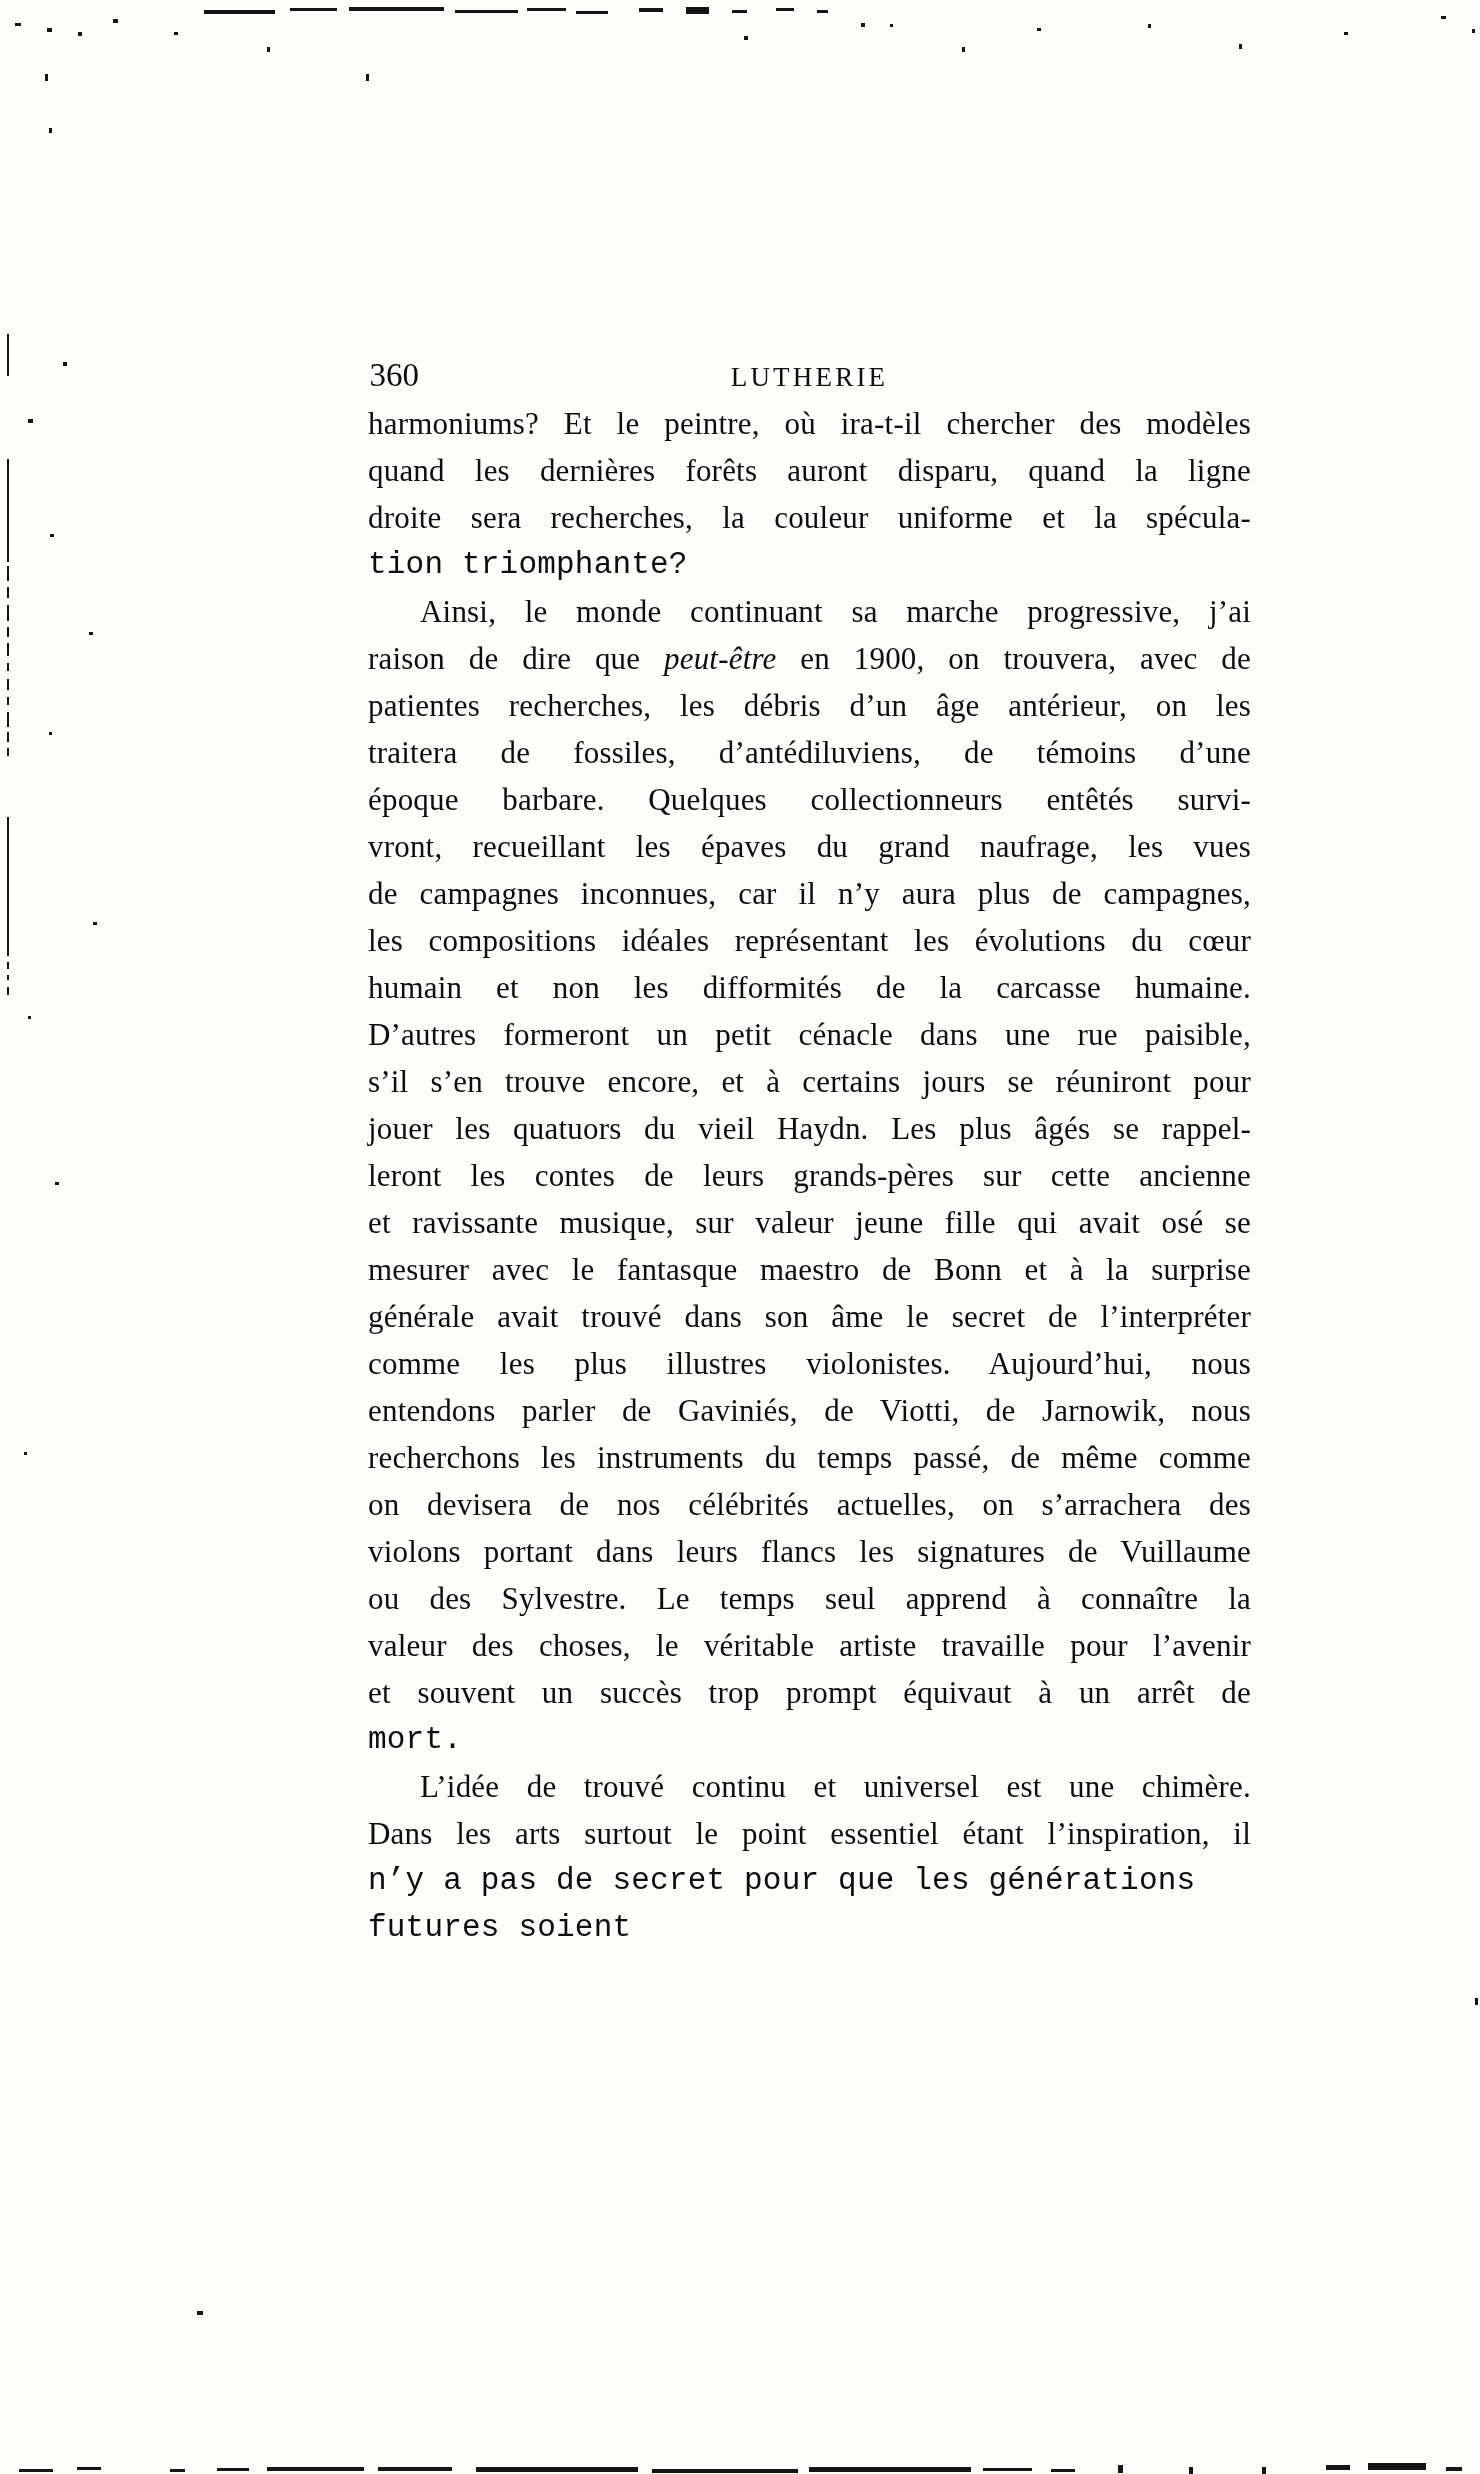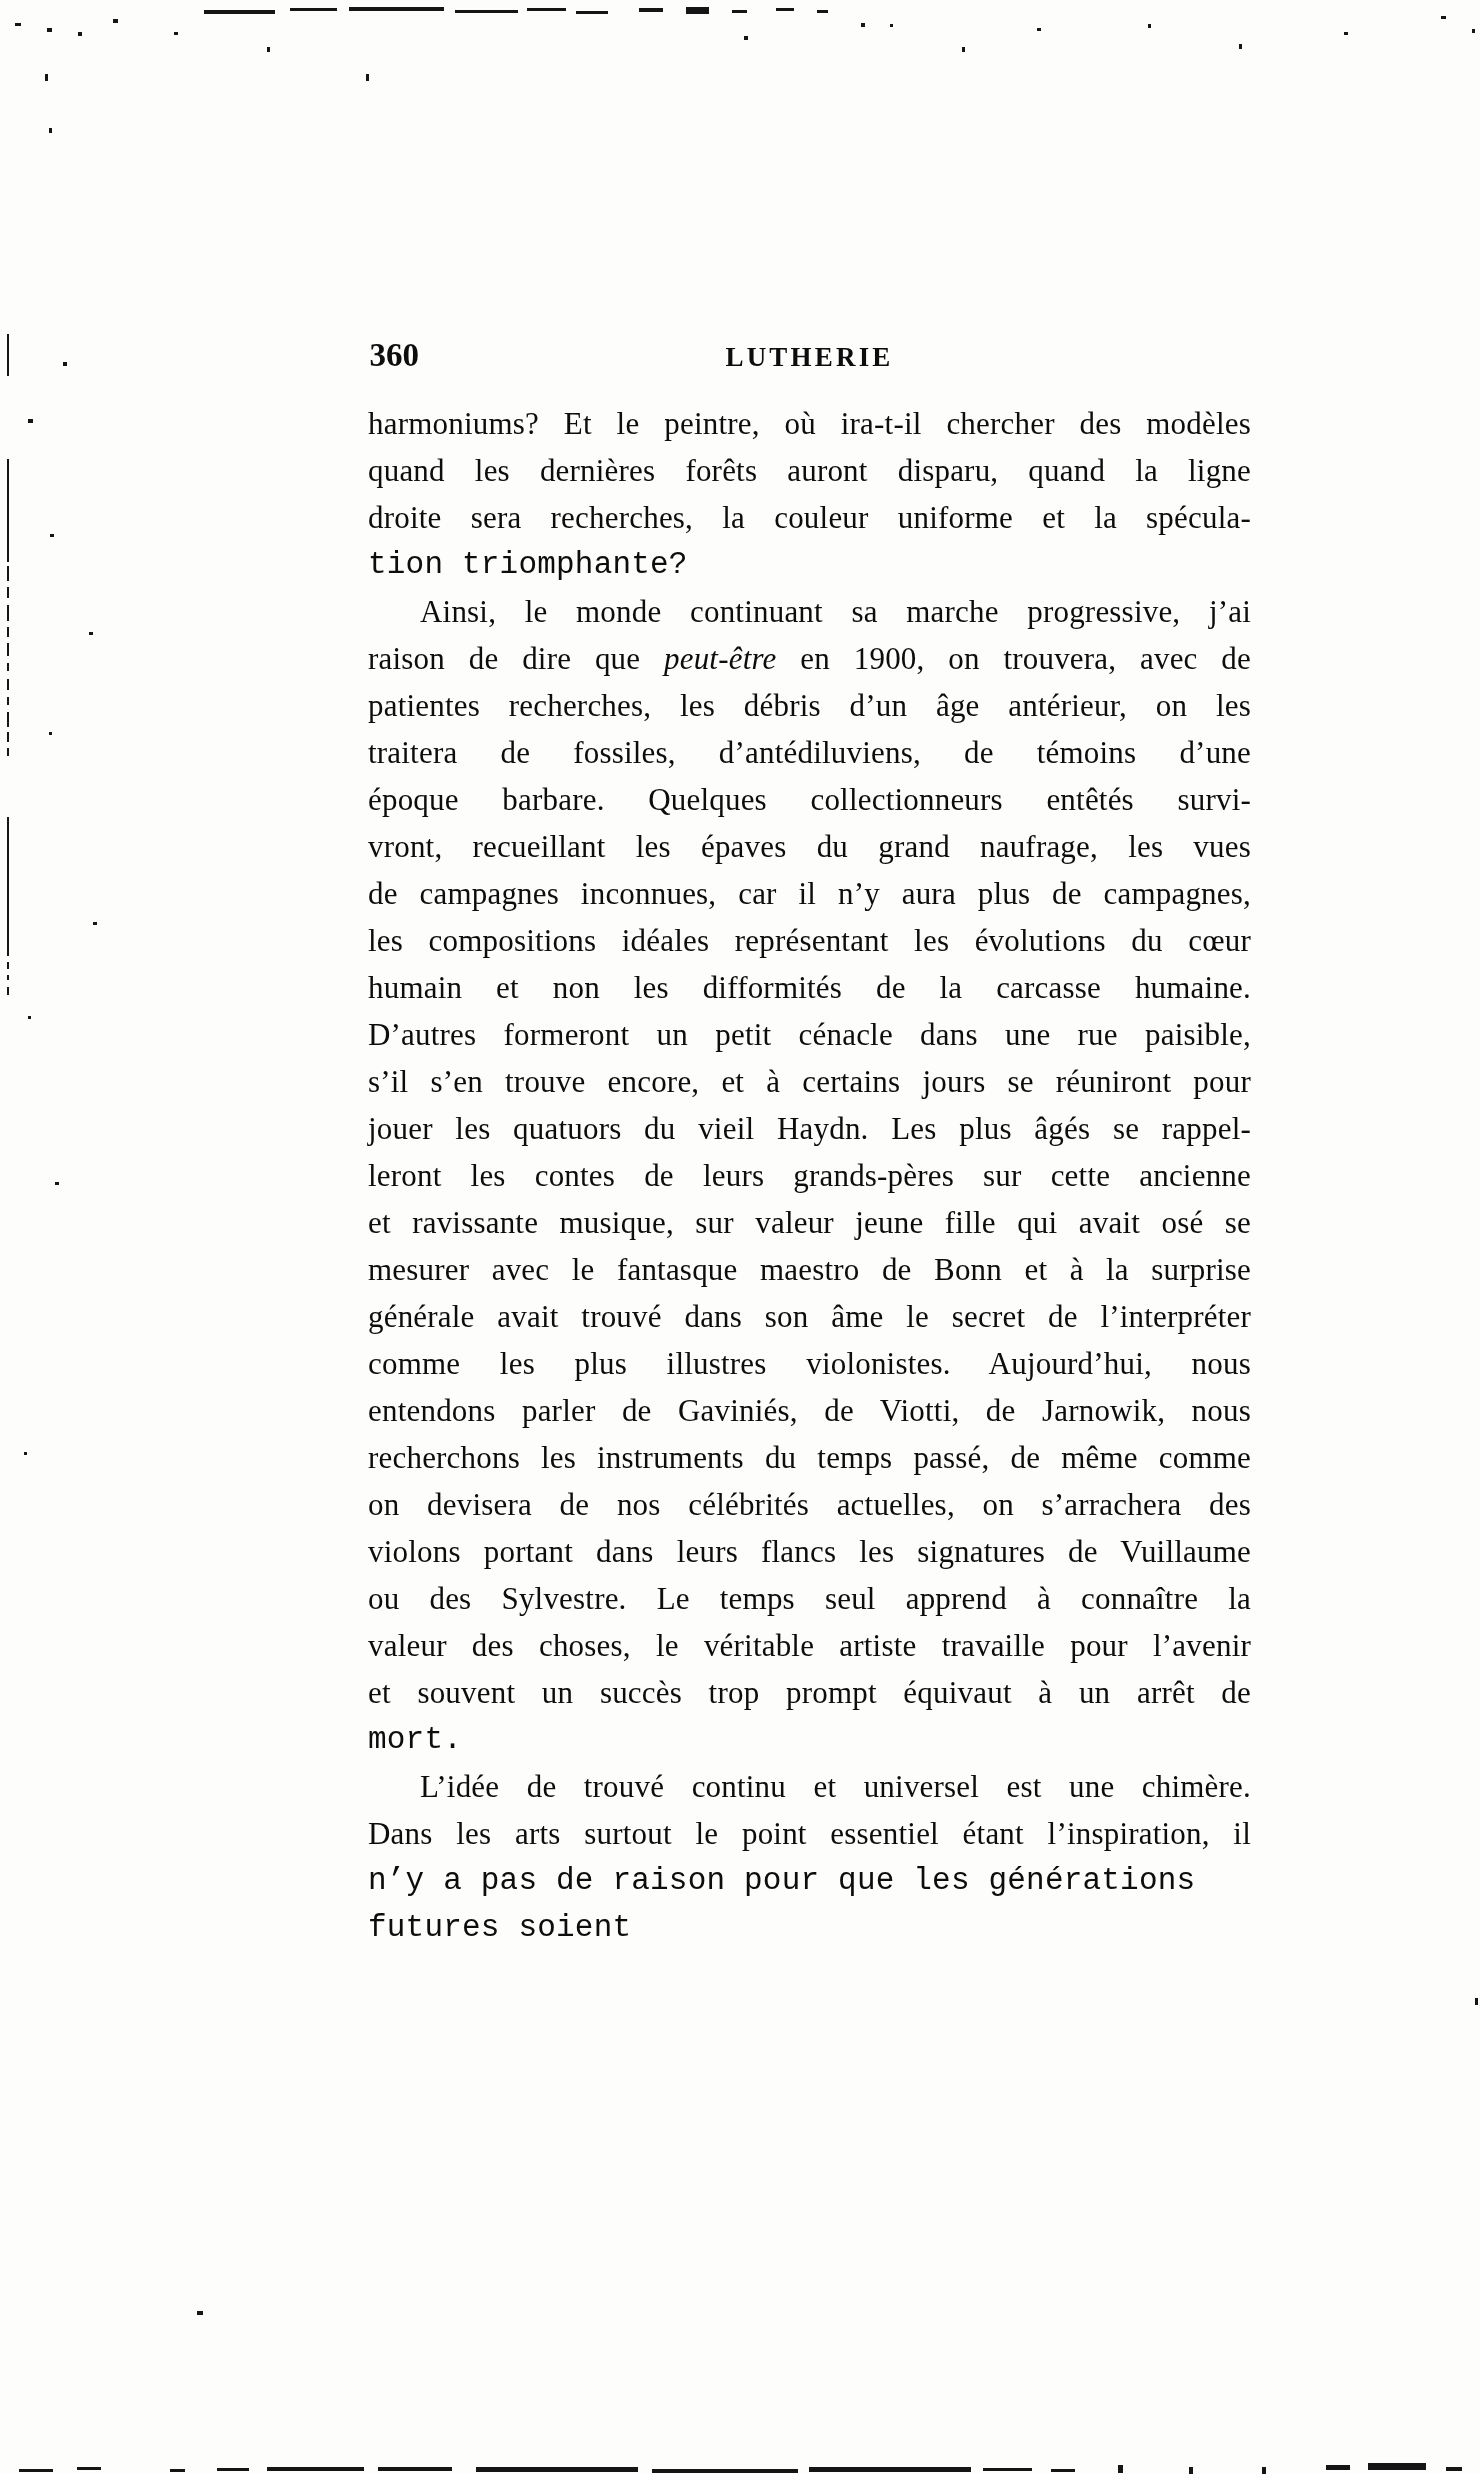--- a/index.html
+++ b/index.html
@@ -8,25 +8,24 @@
     position:relative;
     width:1481px;
     height:2475px;
     background:#fdfdfc;
     color:#0d0d0d;
     font-family:"Liberation Serif","DejaVu Serif",serif;
     overflow:hidden;
   }
   .header-row{
     position:absolute;
-    top:337px;
+    top:357px;
     left:368px;
     width:883px;
     height:37px;
-    font-weight:bold;
   }
   .page-number{
     position:absolute;
     left:1.6px;
     top:0;
     font-size:33px;
     line-height:37px;
   }
   .running-header{
     position:absolute;
@@ -105,21 +104,21 @@
       <div class="line">entendons parler de Gaviniés, de Viotti, de Jarnowik, nous</div>
       <div class="line">recherchons les instruments du temps passé, de même comme</div>
       <div class="line">on devisera de nos célébrités actuelles, on s’arrachera des</div>
       <div class="line">violons portant dans leurs flancs les signatures de Vuillaume</div>
       <div class="line">ou des Sylvestre. Le temps seul apprend à connaître la</div>
       <div class="line">valeur des choses, le véritable artiste travaille pour l’avenir</div>
       <div class="line">et souvent un succès trop prompt équivaut à un arrêt de</div>
       <div class="line last">mort.</div>
       <div class="line indent">L’idée de trouvé continu et universel est une chimère.</div>
       <div class="line">Dans les arts surtout le point essentiel étant l’inspiration, il</div>
-      <div class="line last">n’y a pas de raison pour que les générations futures soient</div>
+      <div class="line last">n’y a pas de secret pour que les générations futures soient</div>
     </div>
 
   <div id="artifact-layer">
       <div class="artifact" style="left: 204px; top: 9.7px; width: 71px; height: 4px;"></div>
       <div class="artifact" style="left: 290px; top: 8px; width: 47px; height: 3.2px;"></div>
       <div class="artifact" style="left: 349px; top: 6.5px; width: 95px; height: 4.9px;"></div>
       <div class="artifact" style="left: 455px; top: 9.7px; width: 63px; height: 3.2px;"></div>
       <div class="artifact" style="left: 527px; top: 8px; width: 39px; height: 3.2px;"></div>
       <div class="artifact" style="left: 576px; top: 11.3px; width: 32px; height: 3.2px;"></div>
       <div class="artifact" style="left: 639px; top: 8px; width: 24px; height: 4px;"></div>

